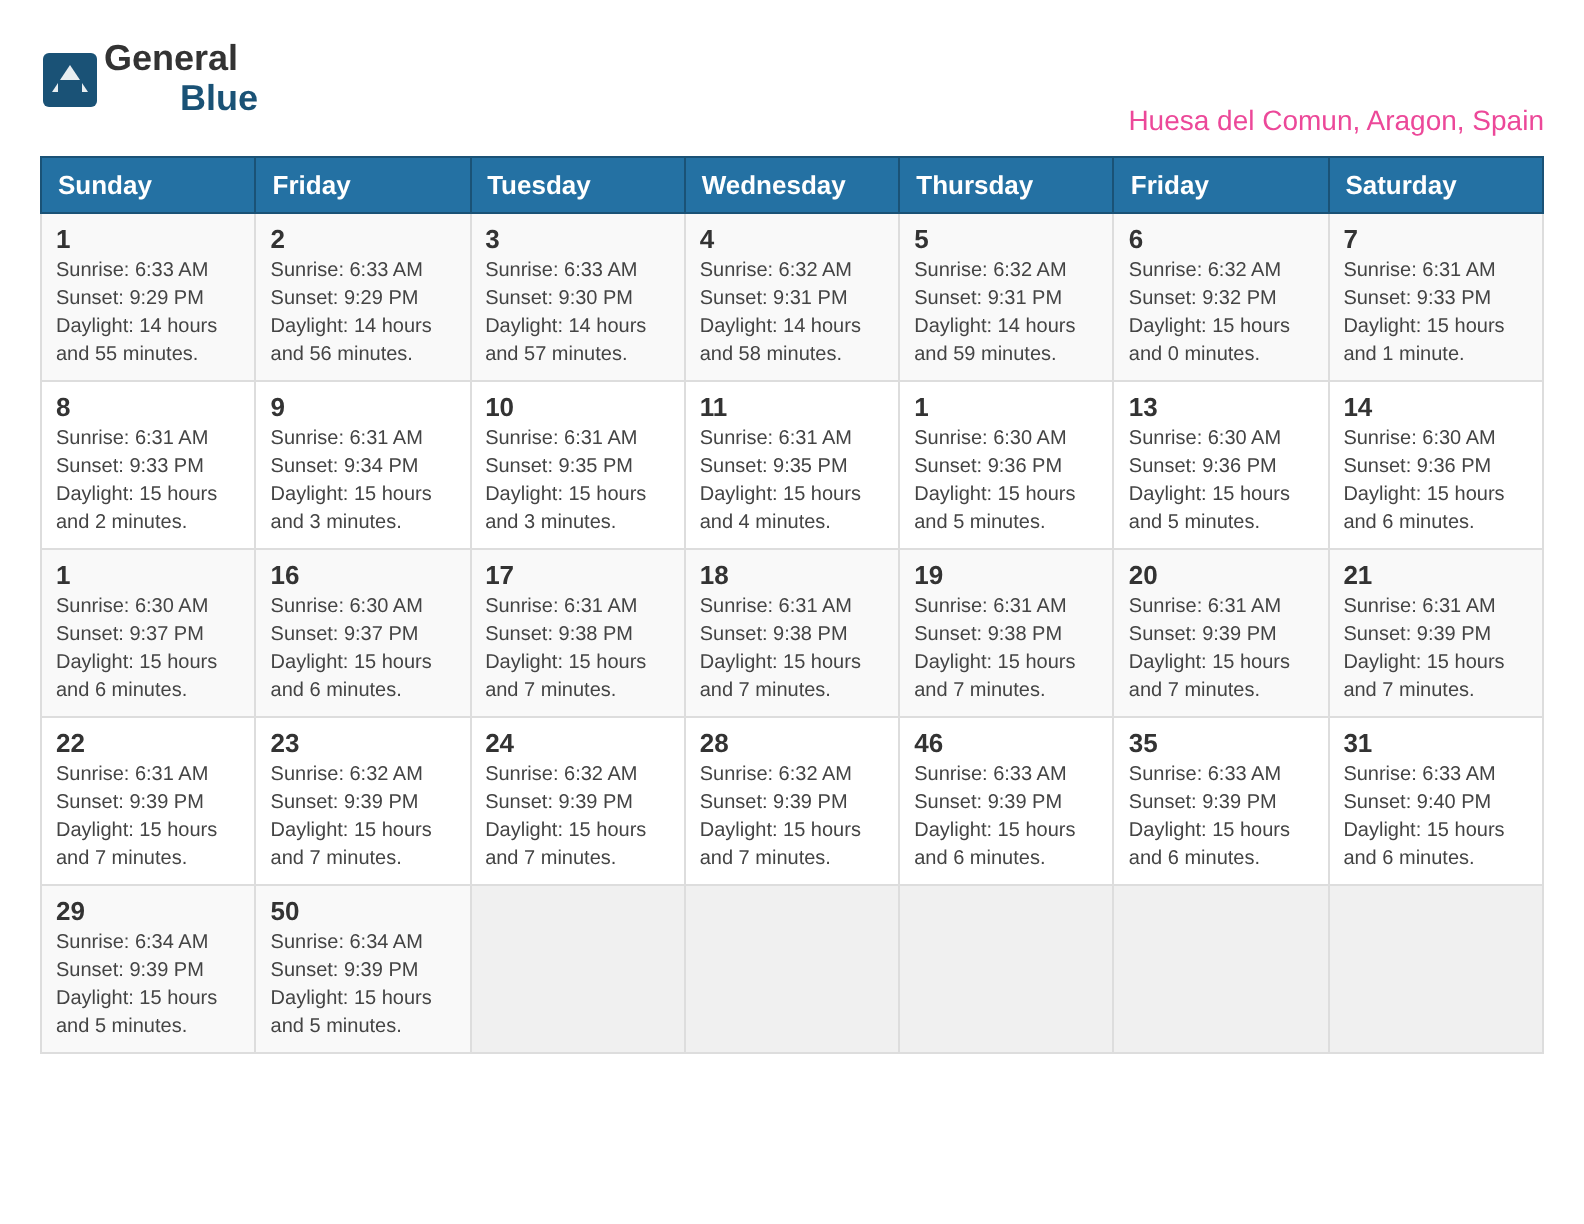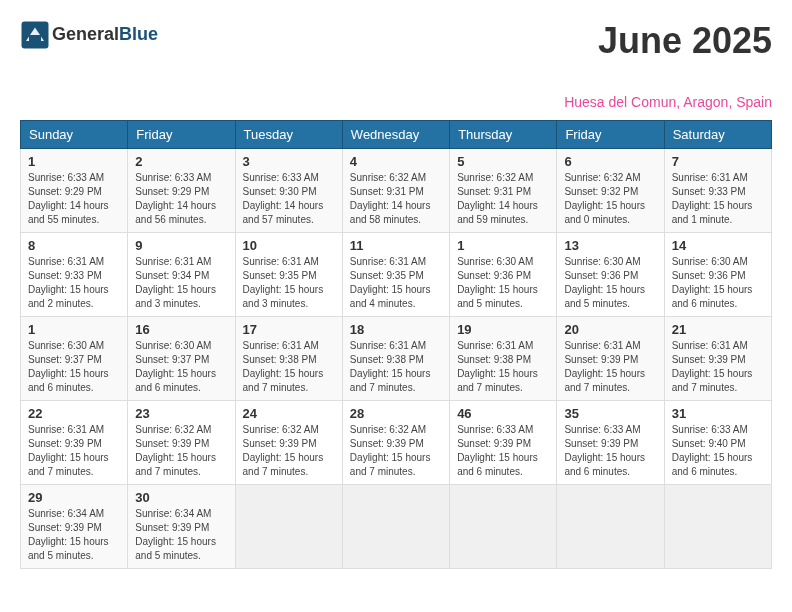--- a/index.html
+++ b/index.html
@@ -15,32 +15,33 @@
       justify-content: space-between;
       align-items: flex-start;
       margin-bottom: 10px;
     }
     .logo {
       display: flex;
       align-items: center;
     }
     .logo-text {
       display: flex;
-      flex-direction: row;
+      flex-direction: column;
       line-height: 1.1;
     }
     .logo-general {
       font-size: 18px;
       font-weight: bold;
       color: #333;
     }
     .logo-blue {
       font-size: 18px;
       font-weight: bold;
       color: #1a5276;
+      margin-left: 38px;
     }
     .logo-icon {
       width: 30px;
       height: 30px;
       margin-right: 2px;
     }
     .title-area {
       text-align: right;
     }
     .month-title {
@@ -57,21 +58,21 @@
       width: 100%;
       border-collapse: collapse;
       border: 1px solid #ccc;
     }
     .calendar th {
       background-color: #2471a3;
       color: #fff;
       text-align: left;
       padding: 6px 8px;
       font-size: 13px;
-      font-weight: normal;
+      font-weight: bold;
       border: 1px solid #1a5276;
     }
     .calendar td {
       vertical-align: top;
       padding: 5px 7px;
       border: 1px solid #ddd;
       font-size: 10.5px;
       color: #333;
       background: #fff;
       width: calc(100% / 7);
@@ -108,21 +109,20 @@
       <rect x="2" y="2" width="36" height="36" rx="4" fill="#1a5276"></rect>
       <polygon points="8,28 20,10 32,28" fill="white" opacity="0.9"></polygon>
       <rect x="12" y="20" width="16" height="8" fill="#1a5276"></rect>
     </svg>
     <div class="logo-text">
       <span class="logo-general">General</span>
       <span class="logo-blue">Blue</span>
     </div>
   </div>
   <div class="title-area">
-    <div class="month-title">June 2025</div>
     <div class="location">Huesa del Comun, Aragon, Spain</div>
   </div>
 </div>
 
 <table class="calendar">
   <thead>
     <tr>
       <th>Sunday</th>
       <th>Friday</th>
       <th>Tuesday</th>
@@ -315,21 +315,21 @@
     </tr>
 
     <tr>
       <td>
         <span class="day-number">29</span>
         <div class="day-info">
           Sunrise: 6:34 AM<br>Sunset: 9:39 PM<br>Daylight: 15 hours and 5 minutes.
         </div>
       </td>
       <td>
-        <span class="day-number">30</span>
+        <span class="day-number">50</span>
         <div class="day-info">
           Sunrise: 6:34 AM<br>Sunset: 9:39 PM<br>Daylight: 15 hours and 5 minutes.
         </div>
       </td>
       <td class="empty-cell"></td>
       <td class="empty-cell"></td>
       <td class="empty-cell"></td>
       <td class="empty-cell"></td>
       <td class="empty-cell"></td>
     </tr>

